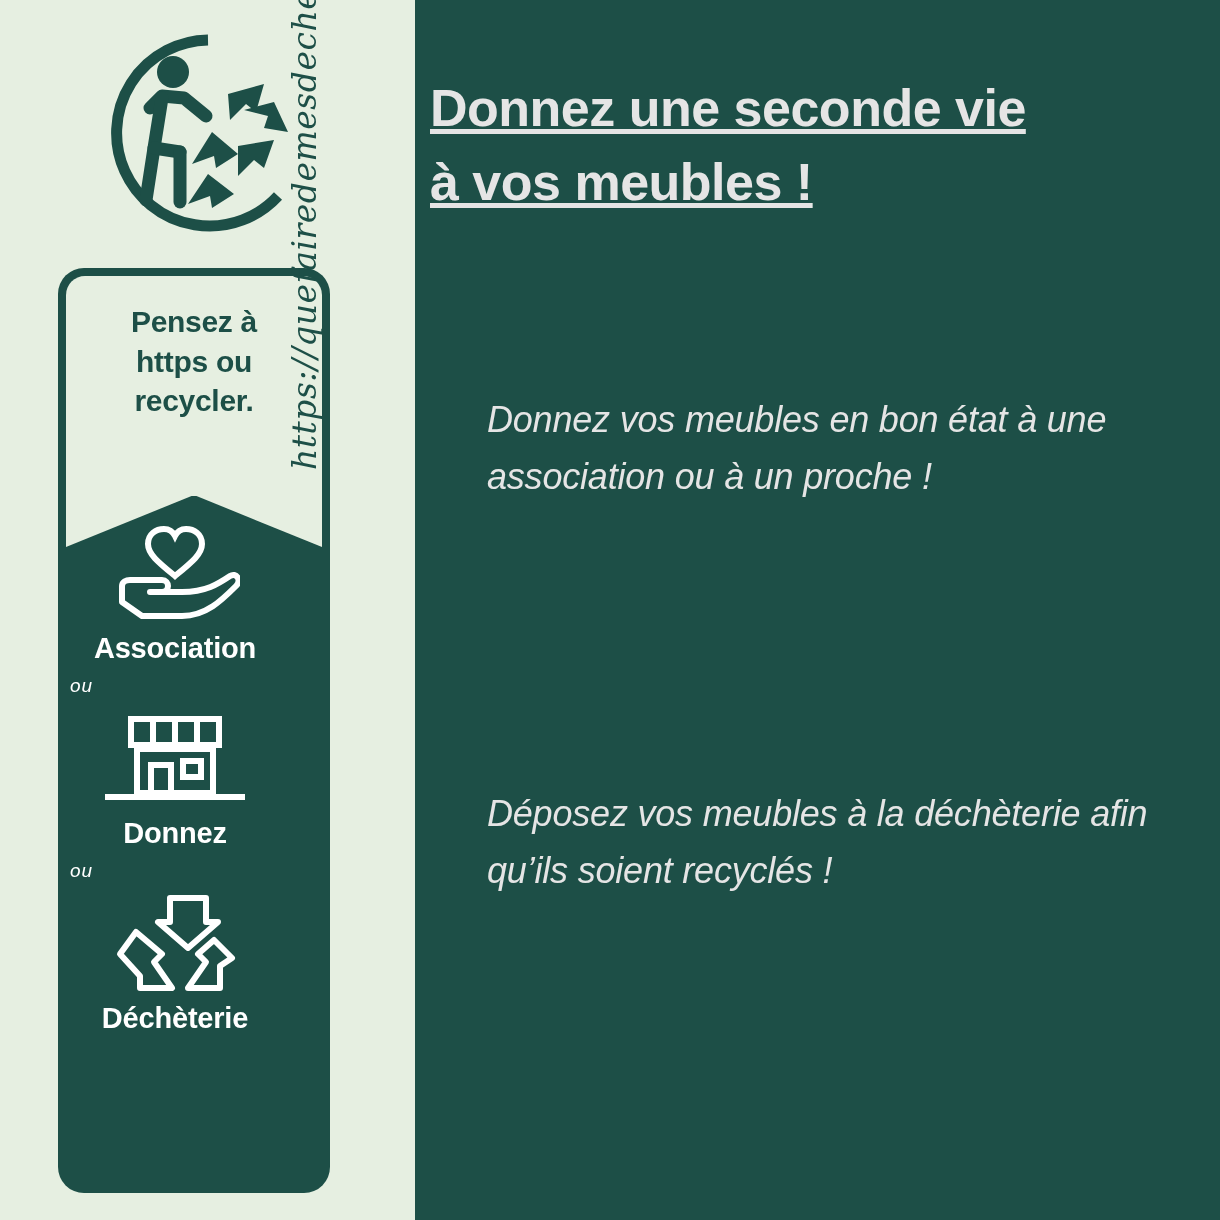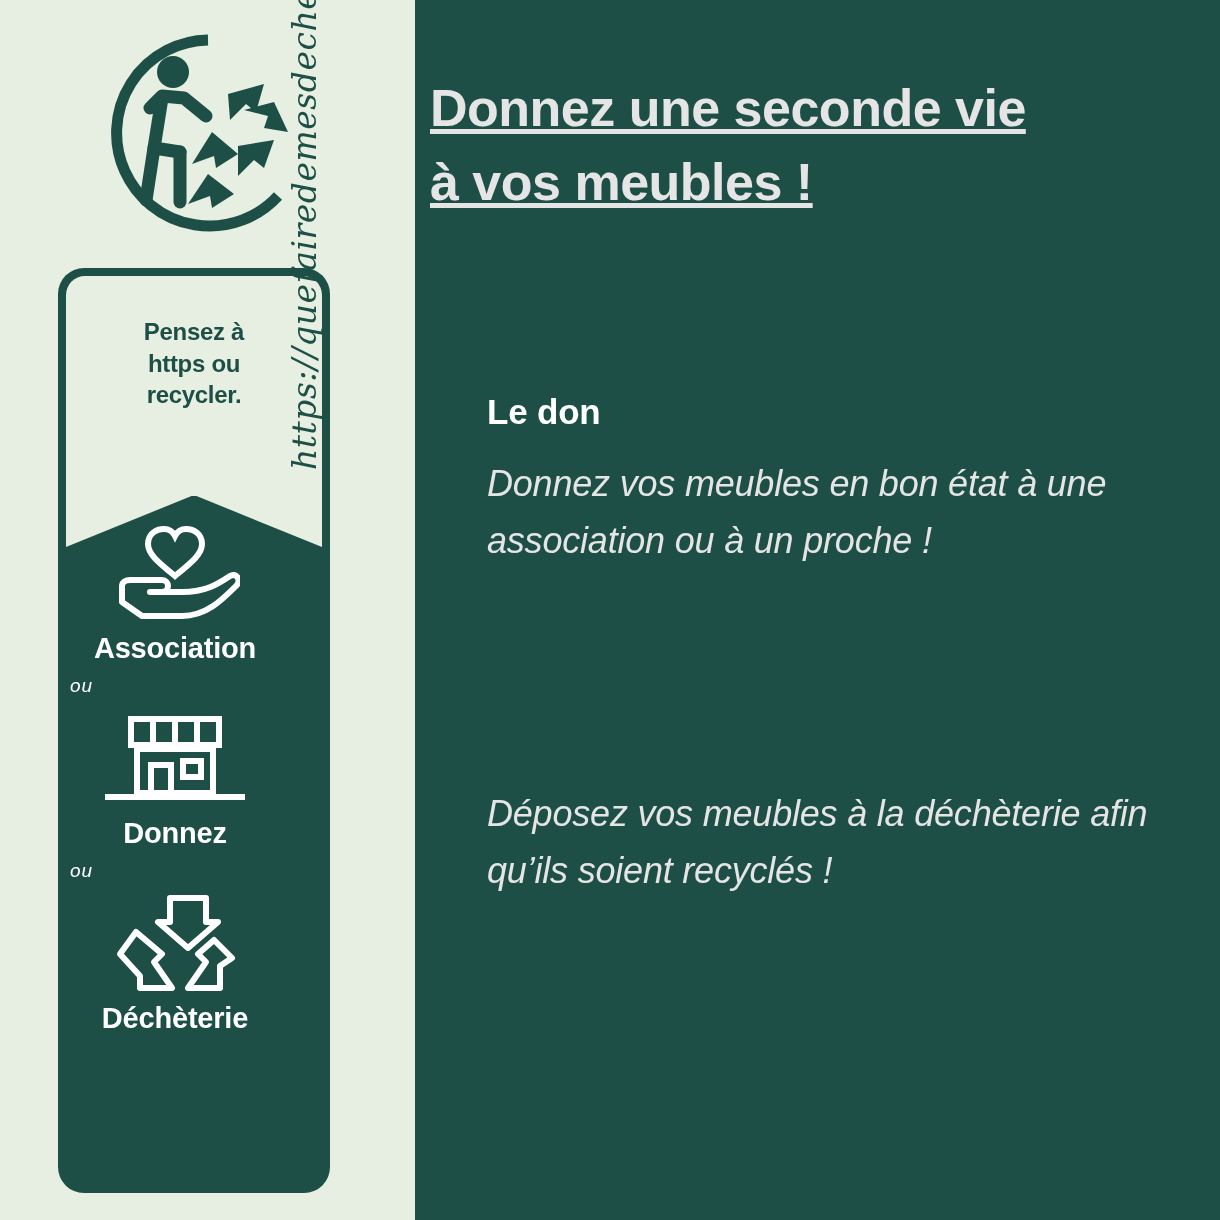--- a/index.html
+++ b/index.html
@@ -68,26 +68,26 @@
     top: 219px;
     width: 0;
     height: 0;
     border-left: 128px solid #e6efe1;
     border-right: 128px solid #e6efe1;
     border-bottom: 52px solid transparent;
   }
   .ribbon-title {
     position: absolute;
     left: 0;
-    top: 40px;
+    top: 26px;
     width: 256px;
     text-align: center;
     color: #1d4f47;
     font-weight: bold;
-    font-size: 24px;
+    font-size: 30px;
     line-height: 1.32;
     letter-spacing: -0.3px;
   }
   
   .stack {
     position: absolute;
     left: 58px;
     top: 520px;
     width: 272px;
   }
@@ -258,21 +258,20 @@
   </div>
 
   <div class="url-vertical">https://quefairedemesdechets.fr</div>
 
   <div class="headline">
     <div>Donnez une seconde vie</div>
     <div>à vos meubles !</div>
   </div>
 
   <div class="section section-1">
-    <div class="section-title">Le don</div>
     <div class="section-body">Donnez vos meubles en bon état à une association ou à un proche !</div>
   </div>
 
   <div class="section section-2">
     <div class="section-body">Déposez vos meubles à la déchèterie afin qu’ils soient recyclés !</div>
   </div>
 
 </div>
 
 </body></html>

